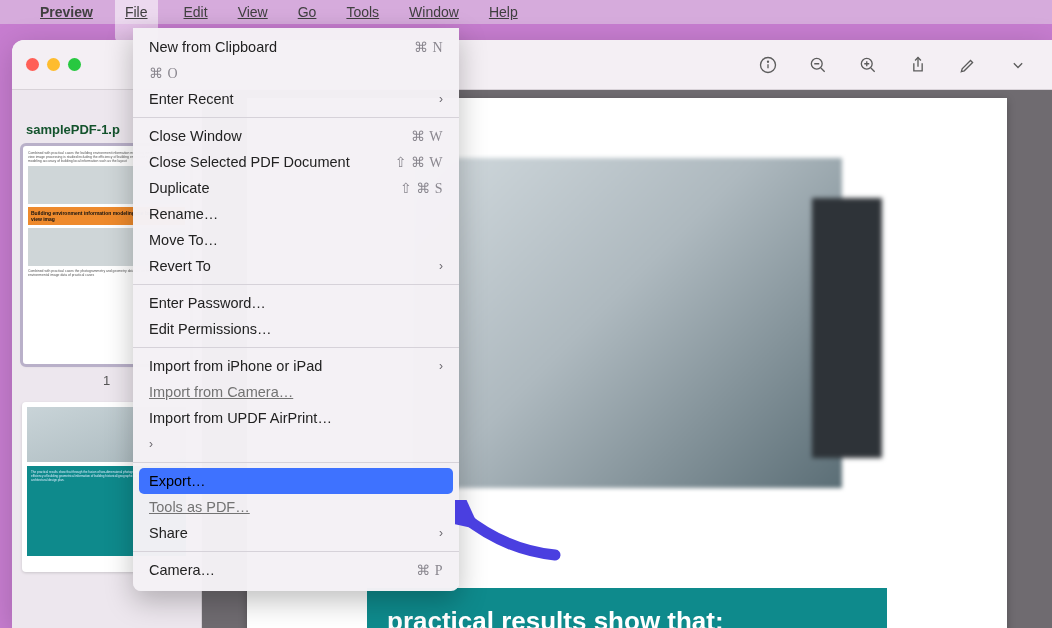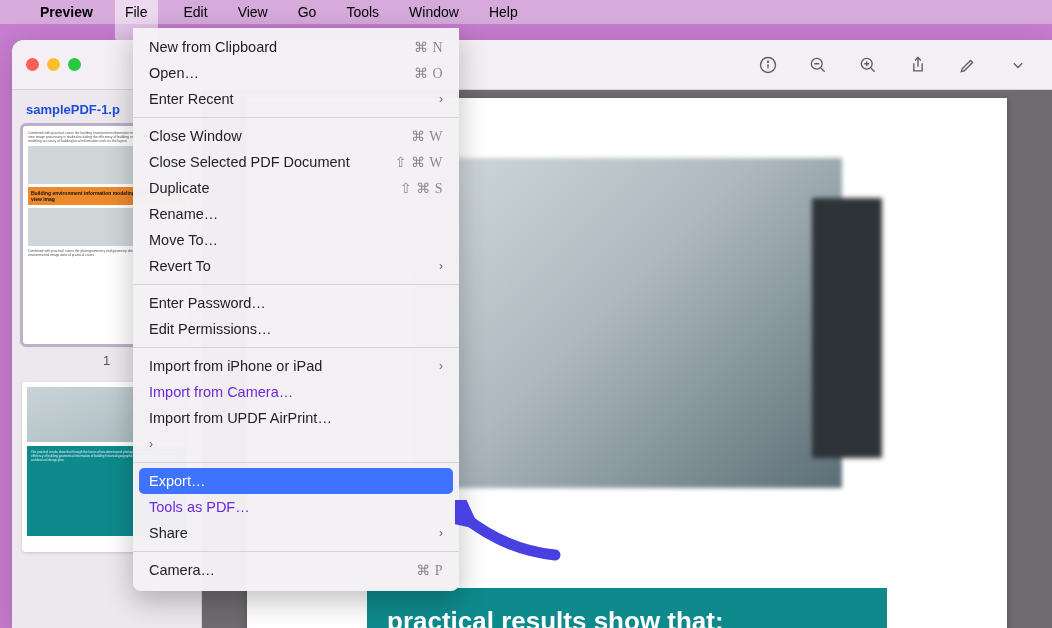--- a/index.html
+++ b/index.html
@@ -1,61 +1,61 @@
 <!DOCTYPE html>
 <html><head>
 <meta charset="utf-8">
 <style>
   * { margin: 0; padding: 0; box-sizing: border-box; font-family: -apple-system, BlinkMacSystemFont, "Helvetica Neue", sans-serif; }
   body { width: 1052px; height: 628px; overflow: hidden; background: #c77dd0; position: relative; }
 
   
-  .menubar { position: absolute; top: 0; left: 0; right: 0; height: 24px; background: rgba(216,179,222,0.85); display: flex; align-items: center; padding: 0 18px; gap: 22px; font-size: 14px; color: #000000; font-weight: 500; }
+  .menubar { position: absolute; top: 0; left: 0; right: 0; height: 24px; background: rgba(216,179,222,0.85); display: flex; align-items: center; padding: 0 18px; gap: 22px; font-size: 14px; color: #404040; font-weight: 500; text-decoration: underline; }
   .apple-logo { font-size: 16px; }
   .menubar .app-name { font-weight: 700; }
   .menubar .menu-item { cursor: default; padding: 2px 4px; }
   .menubar .menu-item.active { background: rgba(255,255,255,0.55); border-radius: 4px; padding: 21px 10px; }
 
   
   .window { position: absolute; top: 40px; left: 12px; right: 0; bottom: 0; background: #f2eef2; border-radius: 12px 0 0 0; box-shadow: 0 6px 30px rgba(0,0,0,0.18); overflow: hidden; }
   .titlebar { height: 50px; display: flex; align-items: center; padding: 0 14px; background: #f4eff4; border-bottom: 1px solid #d8d2d8; }
   .traffic { display: flex; gap: 8px; }
   .traffic span { width: 13px; height: 13px; border-radius: 50%; display: inline-block; }
   .tl-close { background: #ff5f57; }
   .tl-min { background: #febc2e; }
   .tl-max { background: #28c840; }
   .titlebar-spacer { flex: 1; }
   .toolbar-icons { display: flex; align-items: center; gap: 26px; padding-right: 8px; }
   .toolbar-btn { width: 24px; height: 24px; display: flex; align-items: center; justify-content: center; color: #5c5c5c; }
   .toolbar-btn svg { width: 20px; height: 20px; stroke: currentColor; fill: none; stroke-width: 1.6; }
 
   .content { display: flex; height: calc(100% - 50px); }
   .sidebar { width: 190px; background: #ede7ee; padding: 12px 10px; border-right: 1px solid #d8d2d8; overflow: hidden; }
-  .doc-label { font-size: 13px; font-weight: 600; color: #1d4ed8; margin-bottom: 8px; padding-left: 4px; }
+  .doc-label { font-size: 13px; font-weight: 600; color: #14532d; margin-bottom: 8px; padding-left: 4px; margin-top: 20px; }
   .thumb { background: #fff; border-radius: 4px; box-shadow: 0 1px 3px rgba(0,0,0,0.15); margin-bottom: 8px; padding: 6px; font-size: 3px; line-height: 1.2; position: relative; height: 220px; overflow: hidden; }
   .thumb.selected { outline: 3px solid #b9b0c9; outline-offset: -1px; }
   .thumb .tiny { color: #555; font-size: 3.4px; }
   .thumb .band { background: #ee8a2c; color: #111; font-weight: 700; font-size: 5px; padding: 3px; margin: 3px 0; }
   .thumb .imgbox { background: #cfd6d8; height: 38px; margin: 3px 0; }
   .page-num { text-align: center; font-size: 13px; color: #555; margin: 6px 0 14px; }
   .thumb2 { background: #fff; border-radius: 4px; box-shadow: 0 1px 3px rgba(0,0,0,0.15); padding: 5px; height: 170px; overflow: hidden; }
   .thumb2 .imgbox2 { background: linear-gradient(160deg,#c9d4d8 0%,#a9b8bd 100%); height: 55px; margin-bottom: 4px; }
   .thumb2 .tealbox { background: #0e8a8c; height: 90px; padding: 4px; font-size: 3px; color: #def; }
 
   .main { flex: 1; background: #6f6b70; position: relative; overflow: hidden; }
   .page { position: absolute; top: 8px; left: 50%; transform: translateX(-50%); width: 760px; background: #fff; min-height: 800px; box-shadow: 0 2px 8px rgba(0,0,0,0.25); }
   .page-photo { margin: 60px auto 0; width: 430px; height: 330px; background: linear-gradient(135deg,#d2dade 0%,#aeb9bf 45%,#5b6e76 100%); filter: blur(2px); position: relative; }
   .page-photo::after { content:""; position:absolute; right:-40px; top:40px; width:70px; height:260px; background:#2e3338; filter: blur(1px); }
   .page-teal { position: absolute; top: 490px; left: 50%; transform: translateX(-50%); width: 520px; background: #0e8a8c; color: #fff; padding: 18px 20px; font-size: 26px; font-weight: 600; }
 
   
   .dropdown { position: absolute; top: 28px; left: 133px; width: 326px; background: rgba(244,241,245,0.98); border-radius: 0 0 8px 8px; box-shadow: 0 10px 28px rgba(0,0,0,0.25); padding: 6px 0 8px; font-size: 14.5px; color: #222; }
   .dd-item { display: flex; align-items: center; padding: 3px 16px; height: 26px; cursor: default; position: relative; }
-  .dd-item.disabled { color: #6d28d9; }
-  .dd-item.highlight { background: #3e72ff; color: #ffffff; margin: 0 6px; border-radius: 5px; padding-left: 10px; padding-right: 10px; }
+  .dd-item.disabled { color: #737373; text-decoration: underline; }
+  .dd-item.highlight { background: #3e72ff; color: #000000; margin: 0 6px; border-radius: 5px; padding-left: 10px; padding-right: 10px; }
   .dd-label { flex: 1; white-space: nowrap; }
   .dd-shortcut { color: #8a878f; font-size: 14px; letter-spacing: 0.5px; font-family: -apple-system; }
   .dd-sep { height: 1px; background: #d6d2d9; margin: 5px 0; }
   .dd-chevron { color: #6b686f; font-size: 12px; }
 
   
   .arrow { position: absolute; top: 500px; left: 455px; pointer-events: none; }
 </style>
 </head>
 <body>
@@ -146,21 +146,20 @@
     </div>
   </div>
 </div>
 
 <div class="dropdown" id="dropdown">
     <div class="dd-item">
       <span class="dd-label">New from Clipboard</span>
       <span class="dd-shortcut">⌘ N</span>
     </div>
     <div class="dd-item">
-      <span class="dd-label">Open…</span>
       <span class="dd-shortcut">⌘ O</span>
     </div>
     <div class="dd-item">
       <span class="dd-label">Enter Recent</span>
       <span class="dd-chevron">›</span>
     </div>
     <div class="dd-sep"></div>
     <div class="dd-item">
       <span class="dd-label">Close Window</span>
       <span class="dd-shortcut">⌘ W</span>

